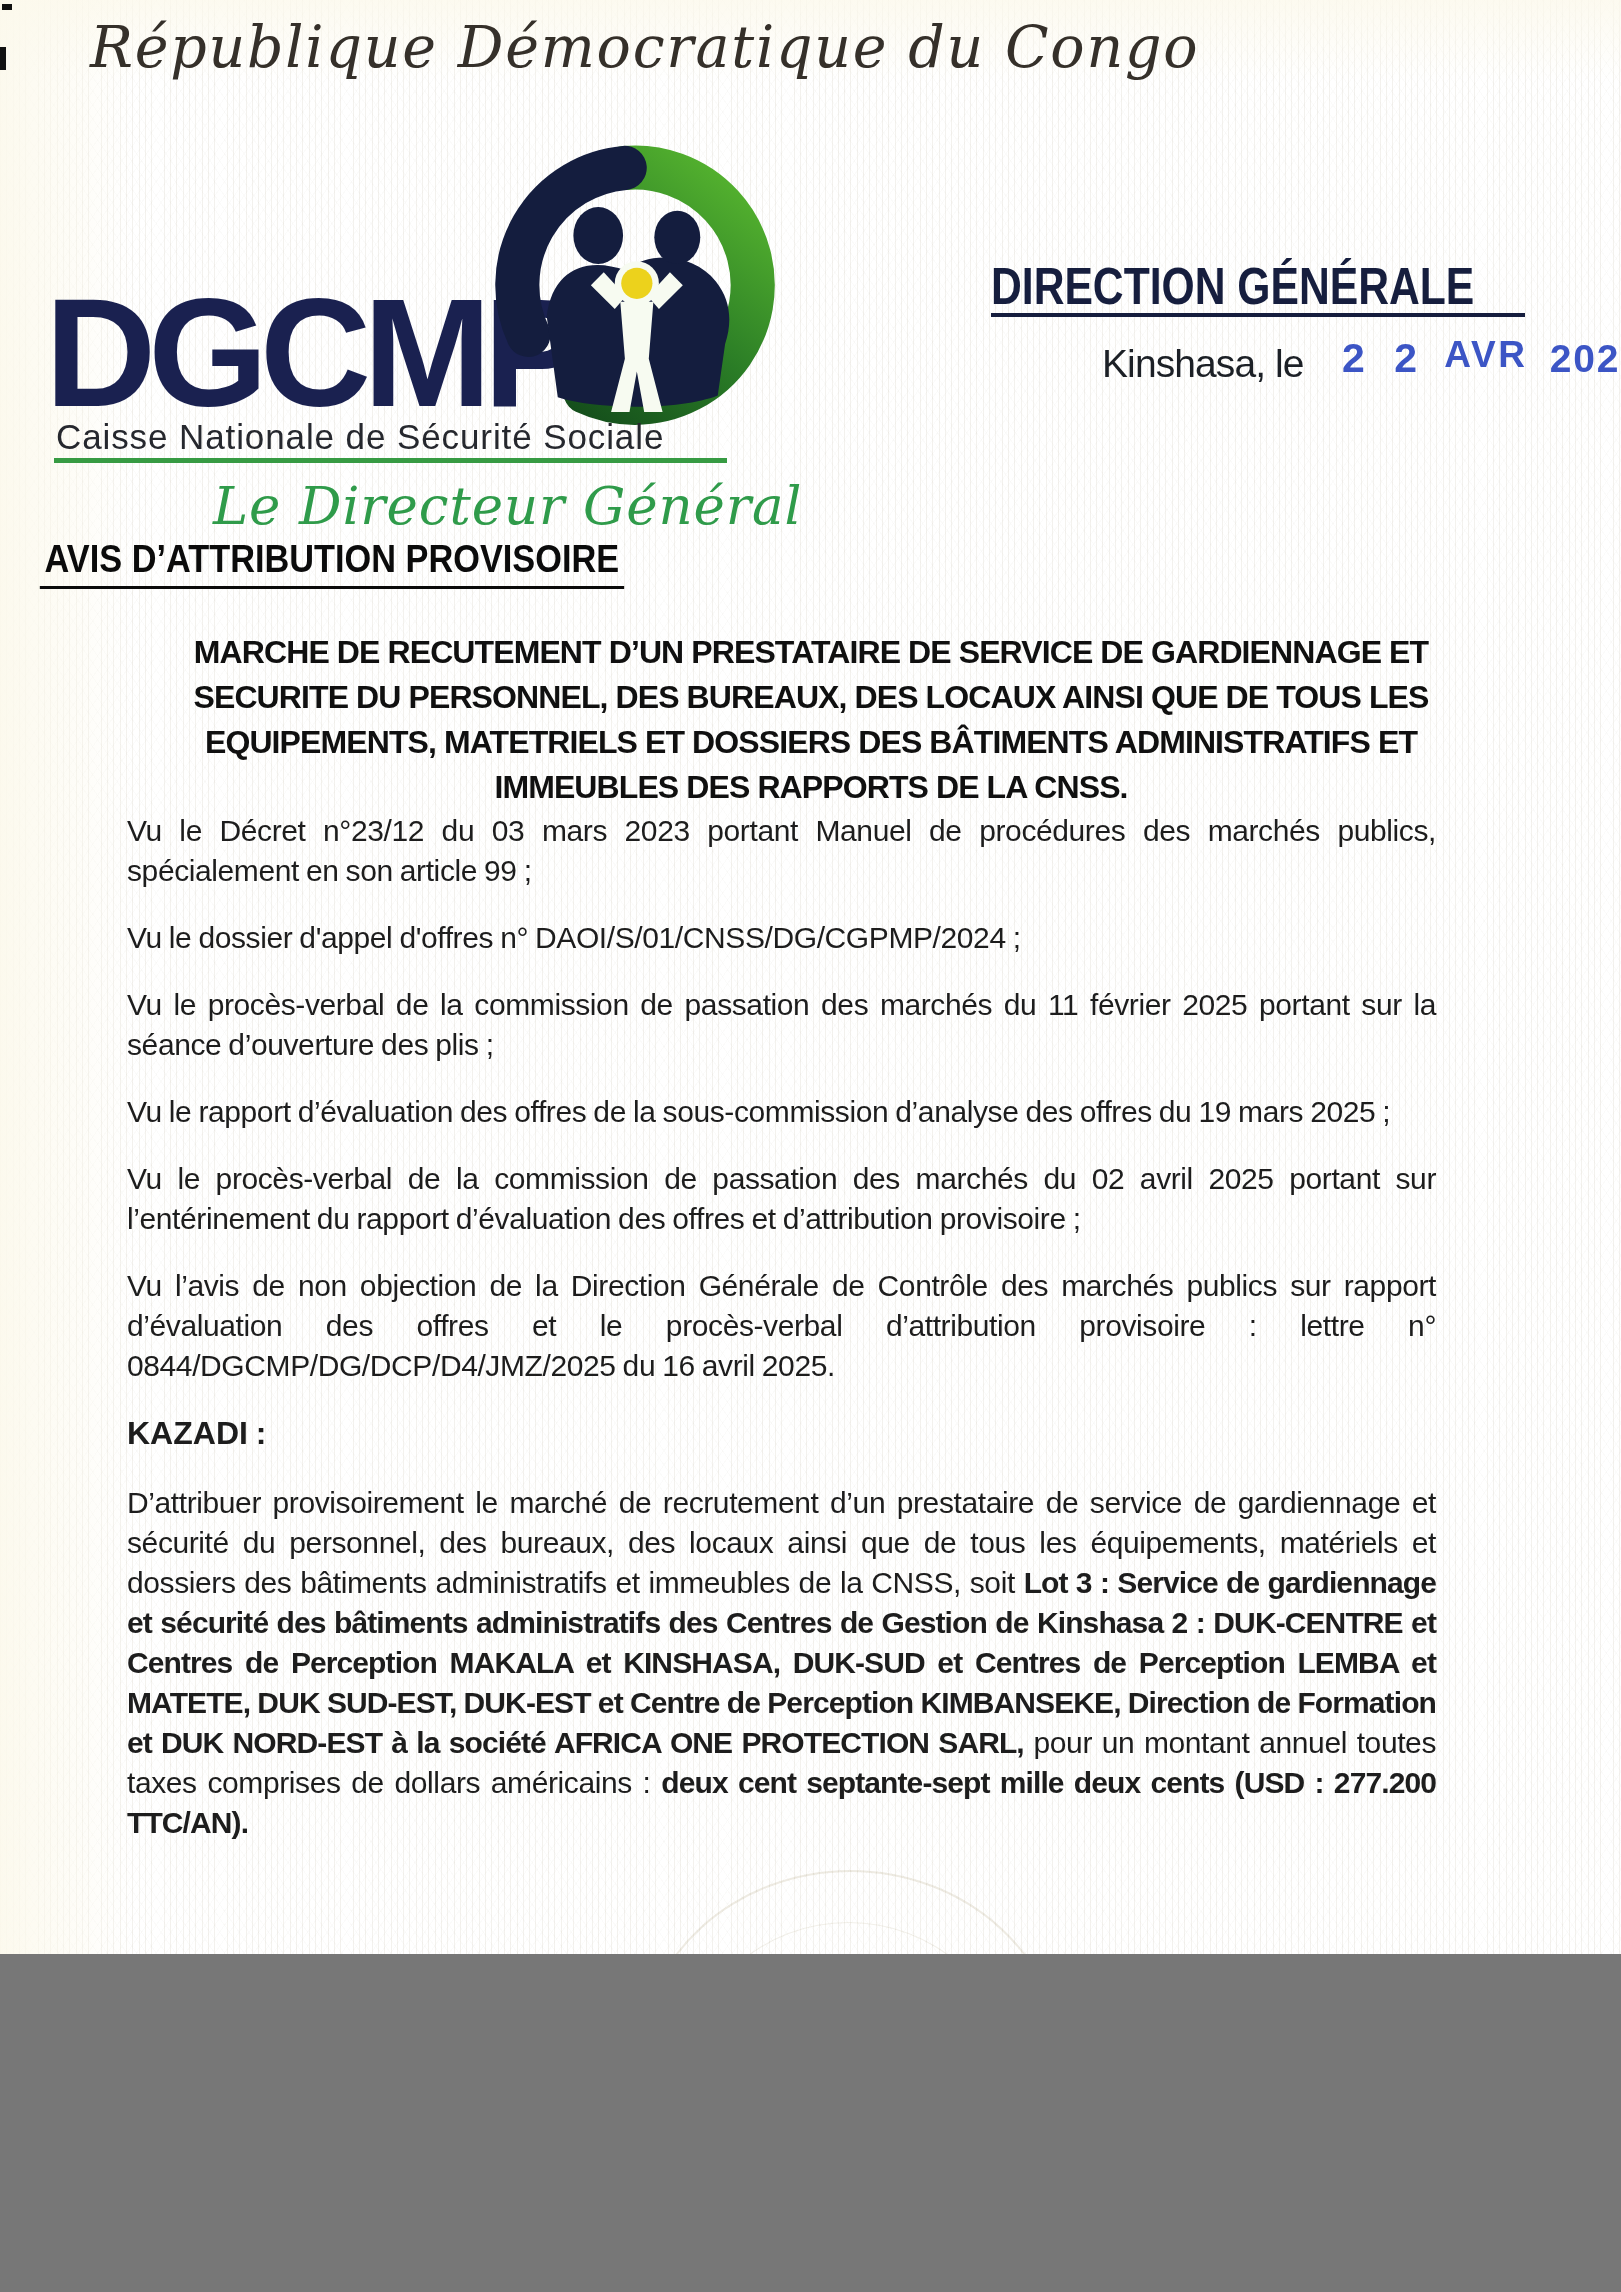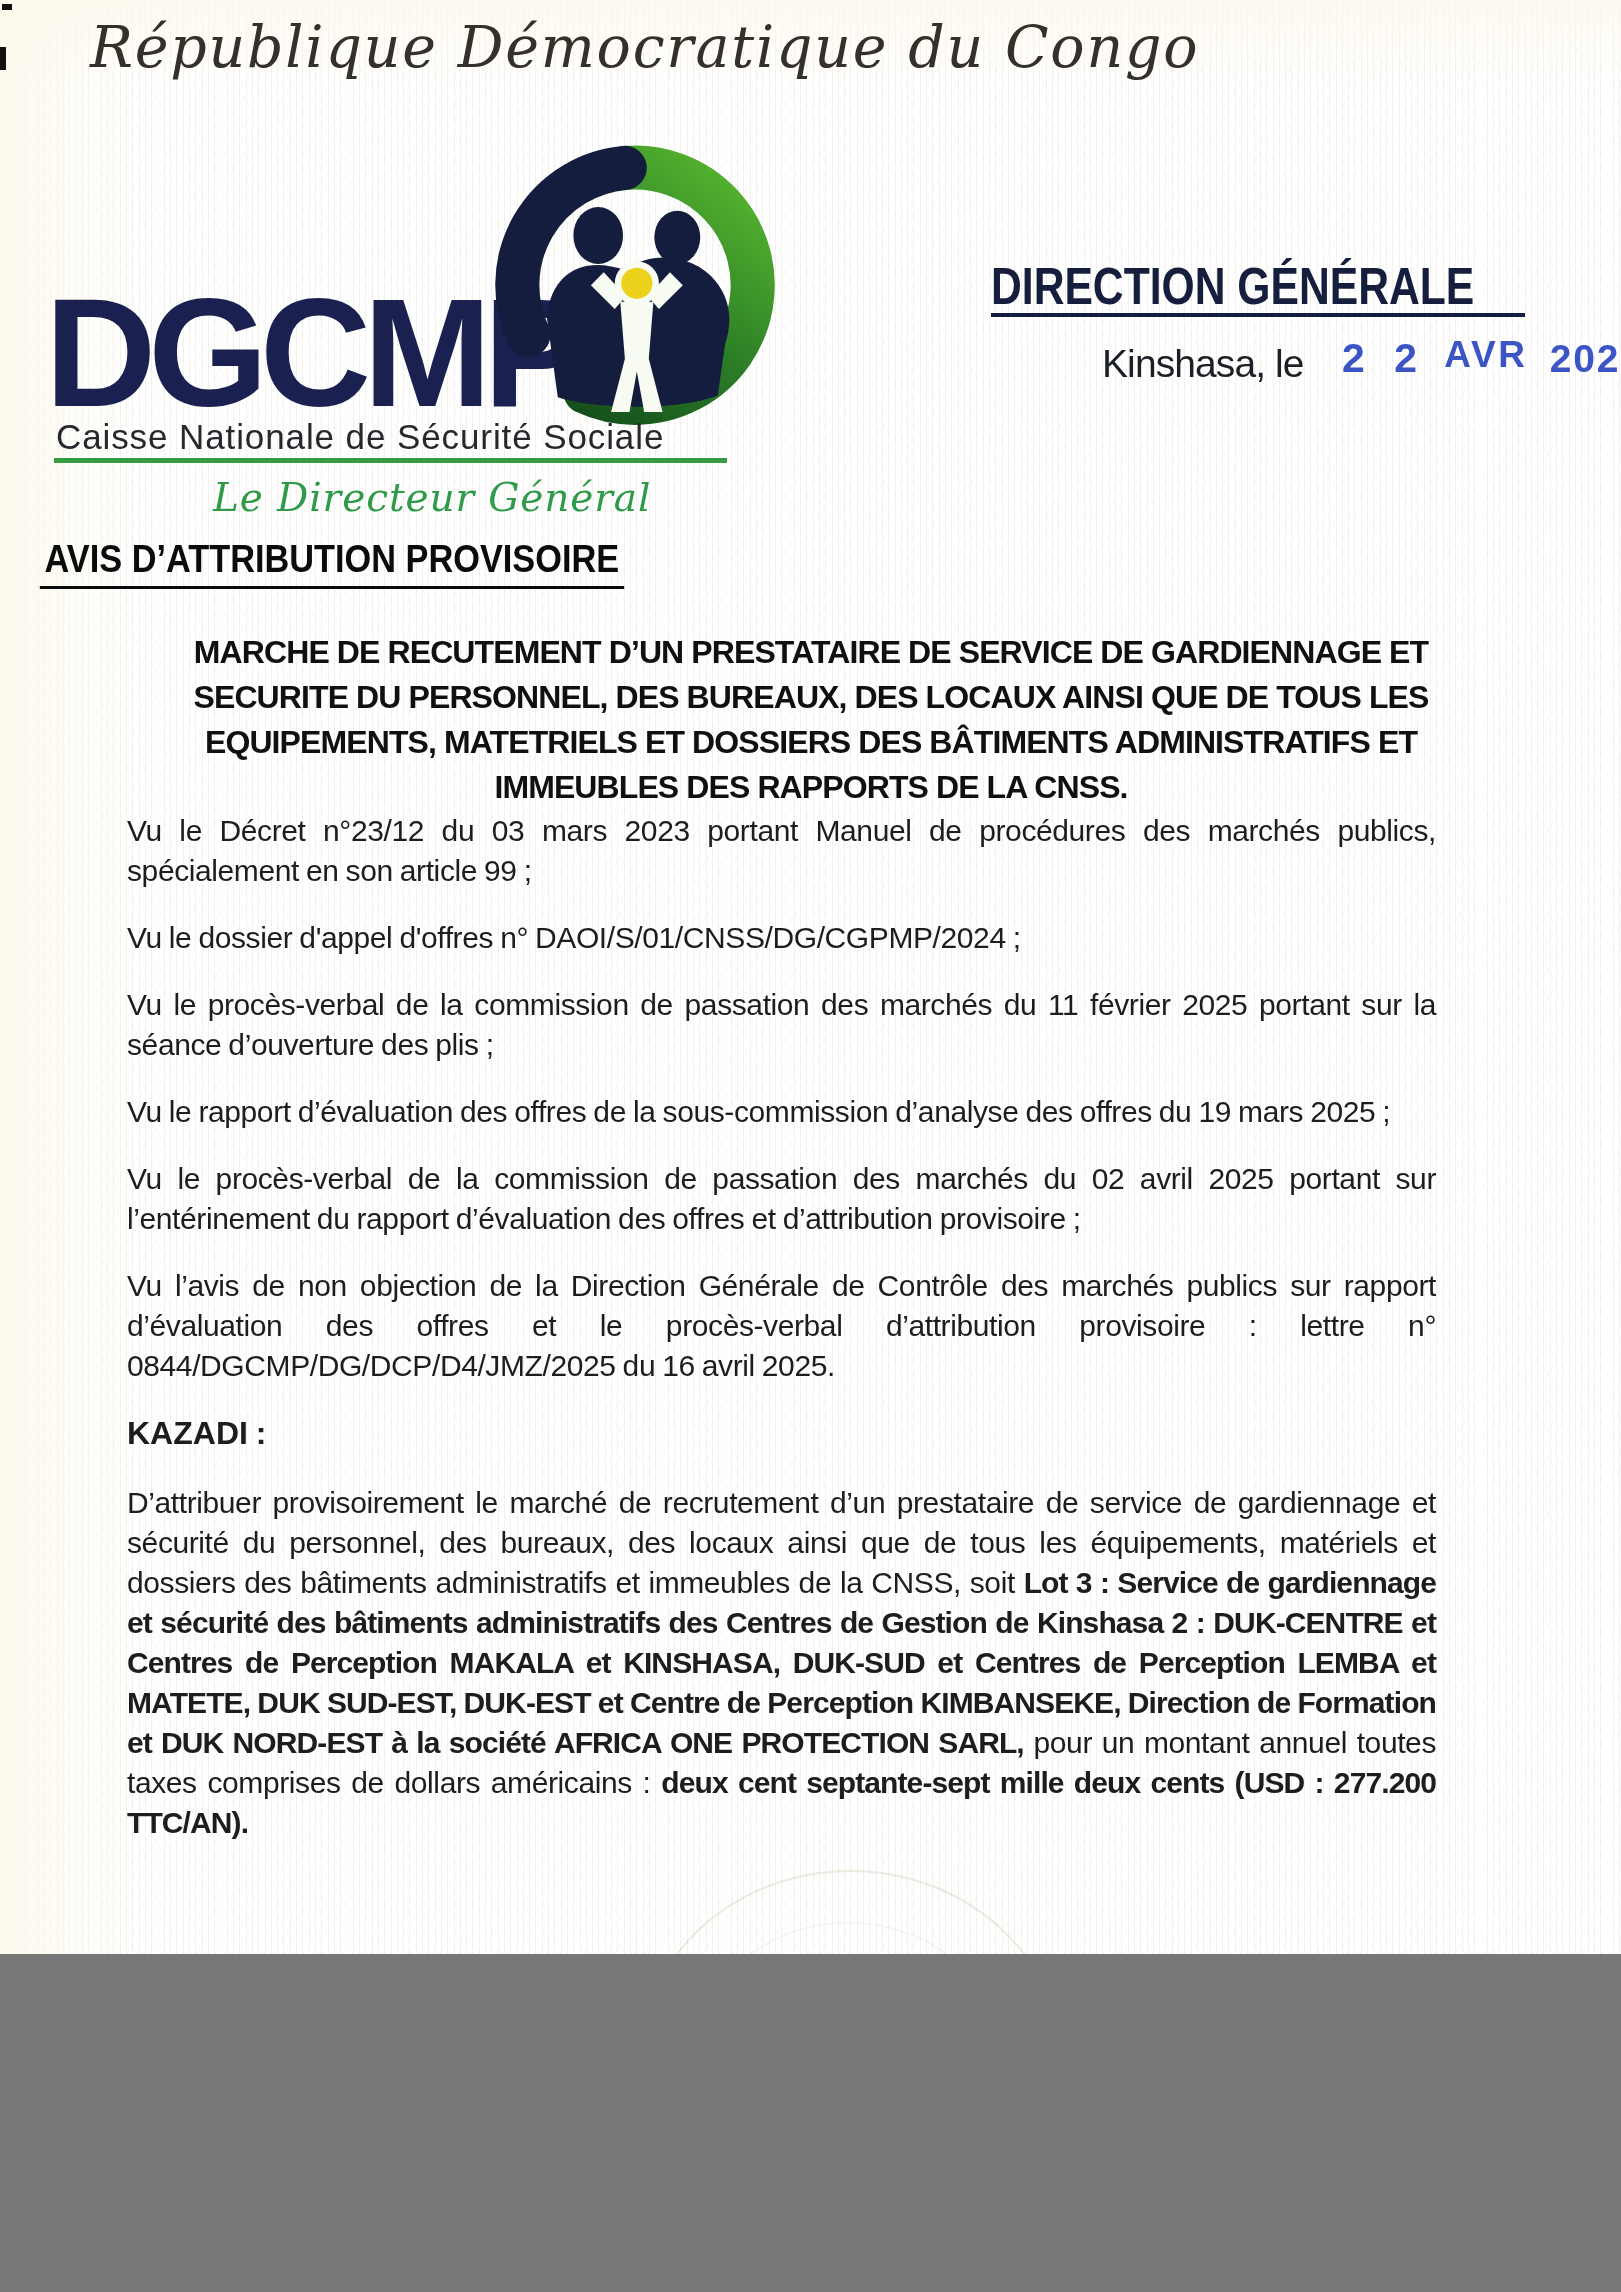--- a/index.html
+++ b/index.html
@@ -43,21 +43,21 @@
     transform:scaleX(.82);transform-origin:left top;white-space:nowrap;letter-spacing:0;}
   .direction-rule{left:991px;top:313px;width:534px;height:3.6px;background:#161e3e;}
   .dateline{left:1102px;top:342px;font-size:39px;color:#1c2026;letter-spacing:-0.9px;white-space:nowrap;}
   .stamp{left:1342px;top:335px;color:#3c55c5;font-weight:bold;white-space:nowrap;}
   .stamp .d{font-size:41px;letter-spacing:9px;}
   .stamp .m{font-size:37px;letter-spacing:2.7px;margin-left:14.3px;position:relative;top:-5.4px;}
   .stamp .y{font-size:39px;margin-left:18px;letter-spacing:1.8px;}
 
   .director-script{left:213px;top:475px;
     font-family:"DejaVu Serif", serif;font-style:italic;
-    font-size:39px;color:#2f9b4a;letter-spacing:0.9px;white-space:nowrap;}
+    font-size:53px;color:#2f9b4a;letter-spacing:0.9px;white-space:nowrap;}
 
   .title-wrap{left:0;right:0;top:537px;}
   .title-wrap span{display:inline-block;font-size:39px;font-weight:bold;color:#0b0b0b;
     transform:scaleX(.88);border-bottom:3.6px solid #0b0b0b;padding:0 5.4px 4.5px;letter-spacing:0;}
 
   
   .subject{left:157px;width:1308px;top:630px;text-align:center;
     font-size:32px;font-weight:800;letter-spacing:-0.9px;line-height:45px;color:#101010;}
   .body{left:127px;width:1309px;top:811px;font-size:30px;line-height:40px;
     letter-spacing:-0.4px;word-spacing:-0.9px;text-align:justify;color:#1d1d1d;}

